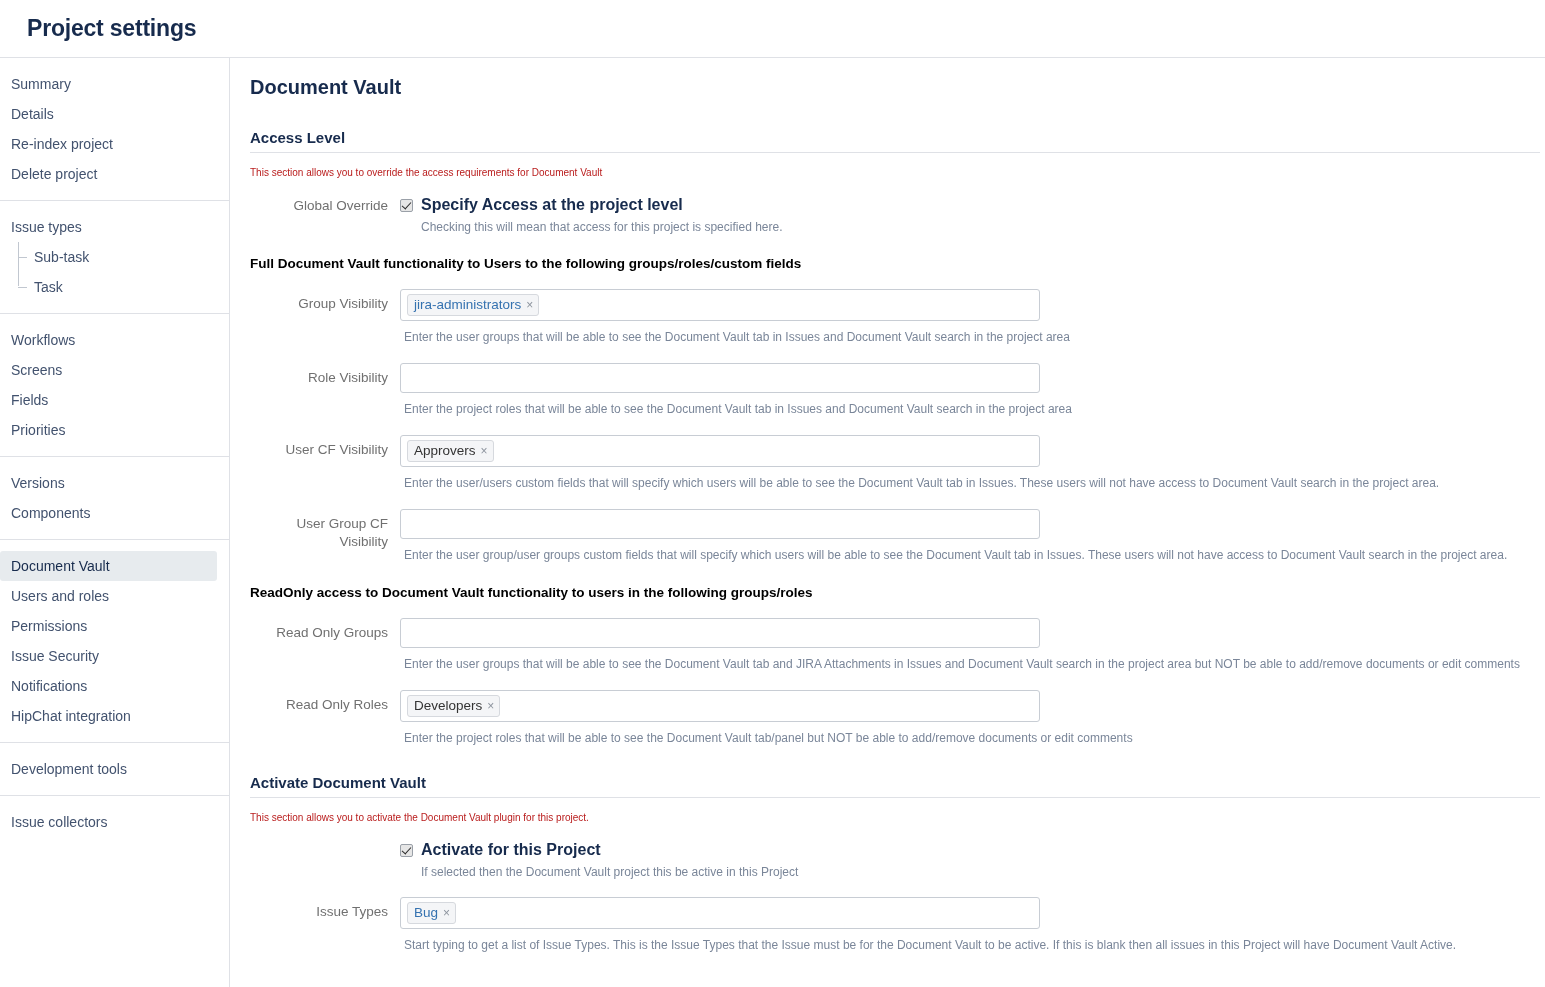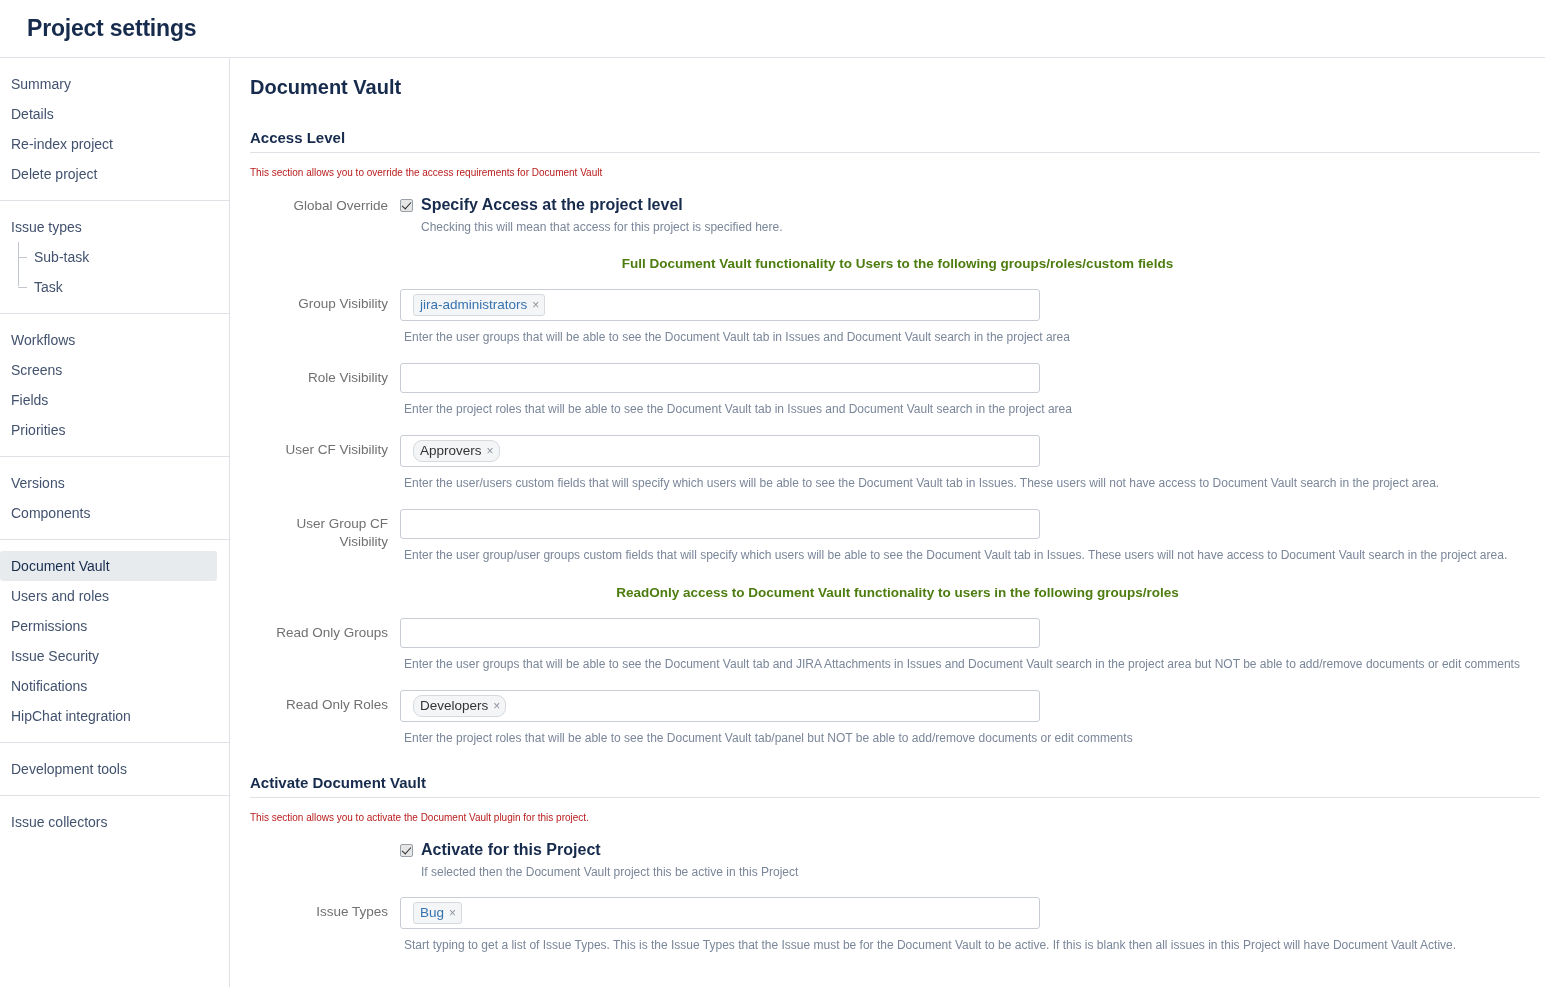--- a/index.html
+++ b/index.html
@@ -128,50 +128,49 @@
     font-size: 13.5px;
     color: #707070;
     line-height: 18px;
   }
   .field-control { flex: 1; }
 
   .subhead {
     margin: 22px 0 0 0;
     font-size: 13.5px;
     font-weight: bold;
-    color: #4d7c0f;
-    text-align: center;
+    color: #000000;
   }
 
   .tag-input {
     width: 640px;
     min-height: 30px;
     border: 1px solid #c8cdd4;
     border-radius: 3px;
     background: #fff;
-    padding: 4px 12px;
+    padding: 4px 6px;
     display: flex;
     flex-wrap: wrap;
     align-items: center;
     gap: 4px;
     cursor: text;
   }
   .tag {
     display: inline-flex;
     align-items: center;
     gap: 5px;
     background: #f4f5f7;
     border: 1px solid #d6d9de;
     border-radius: 3px;
     padding: 1px 5px 2px 6px;
     font-size: 13.5px;
     line-height: 17px;
   }
   .tag.link { color: #3572b0; }
-  .tag.dark { color: #333; border-radius: 9px; }
+  .tag.dark { color: #333; }
   .tag .x {
     color: #8d949e;
     font-size: 12px;
     cursor: pointer;
     line-height: 12px;
   }
 
   .hint {
     margin: 8px 0 0 4px;
     font-size: 12px;

